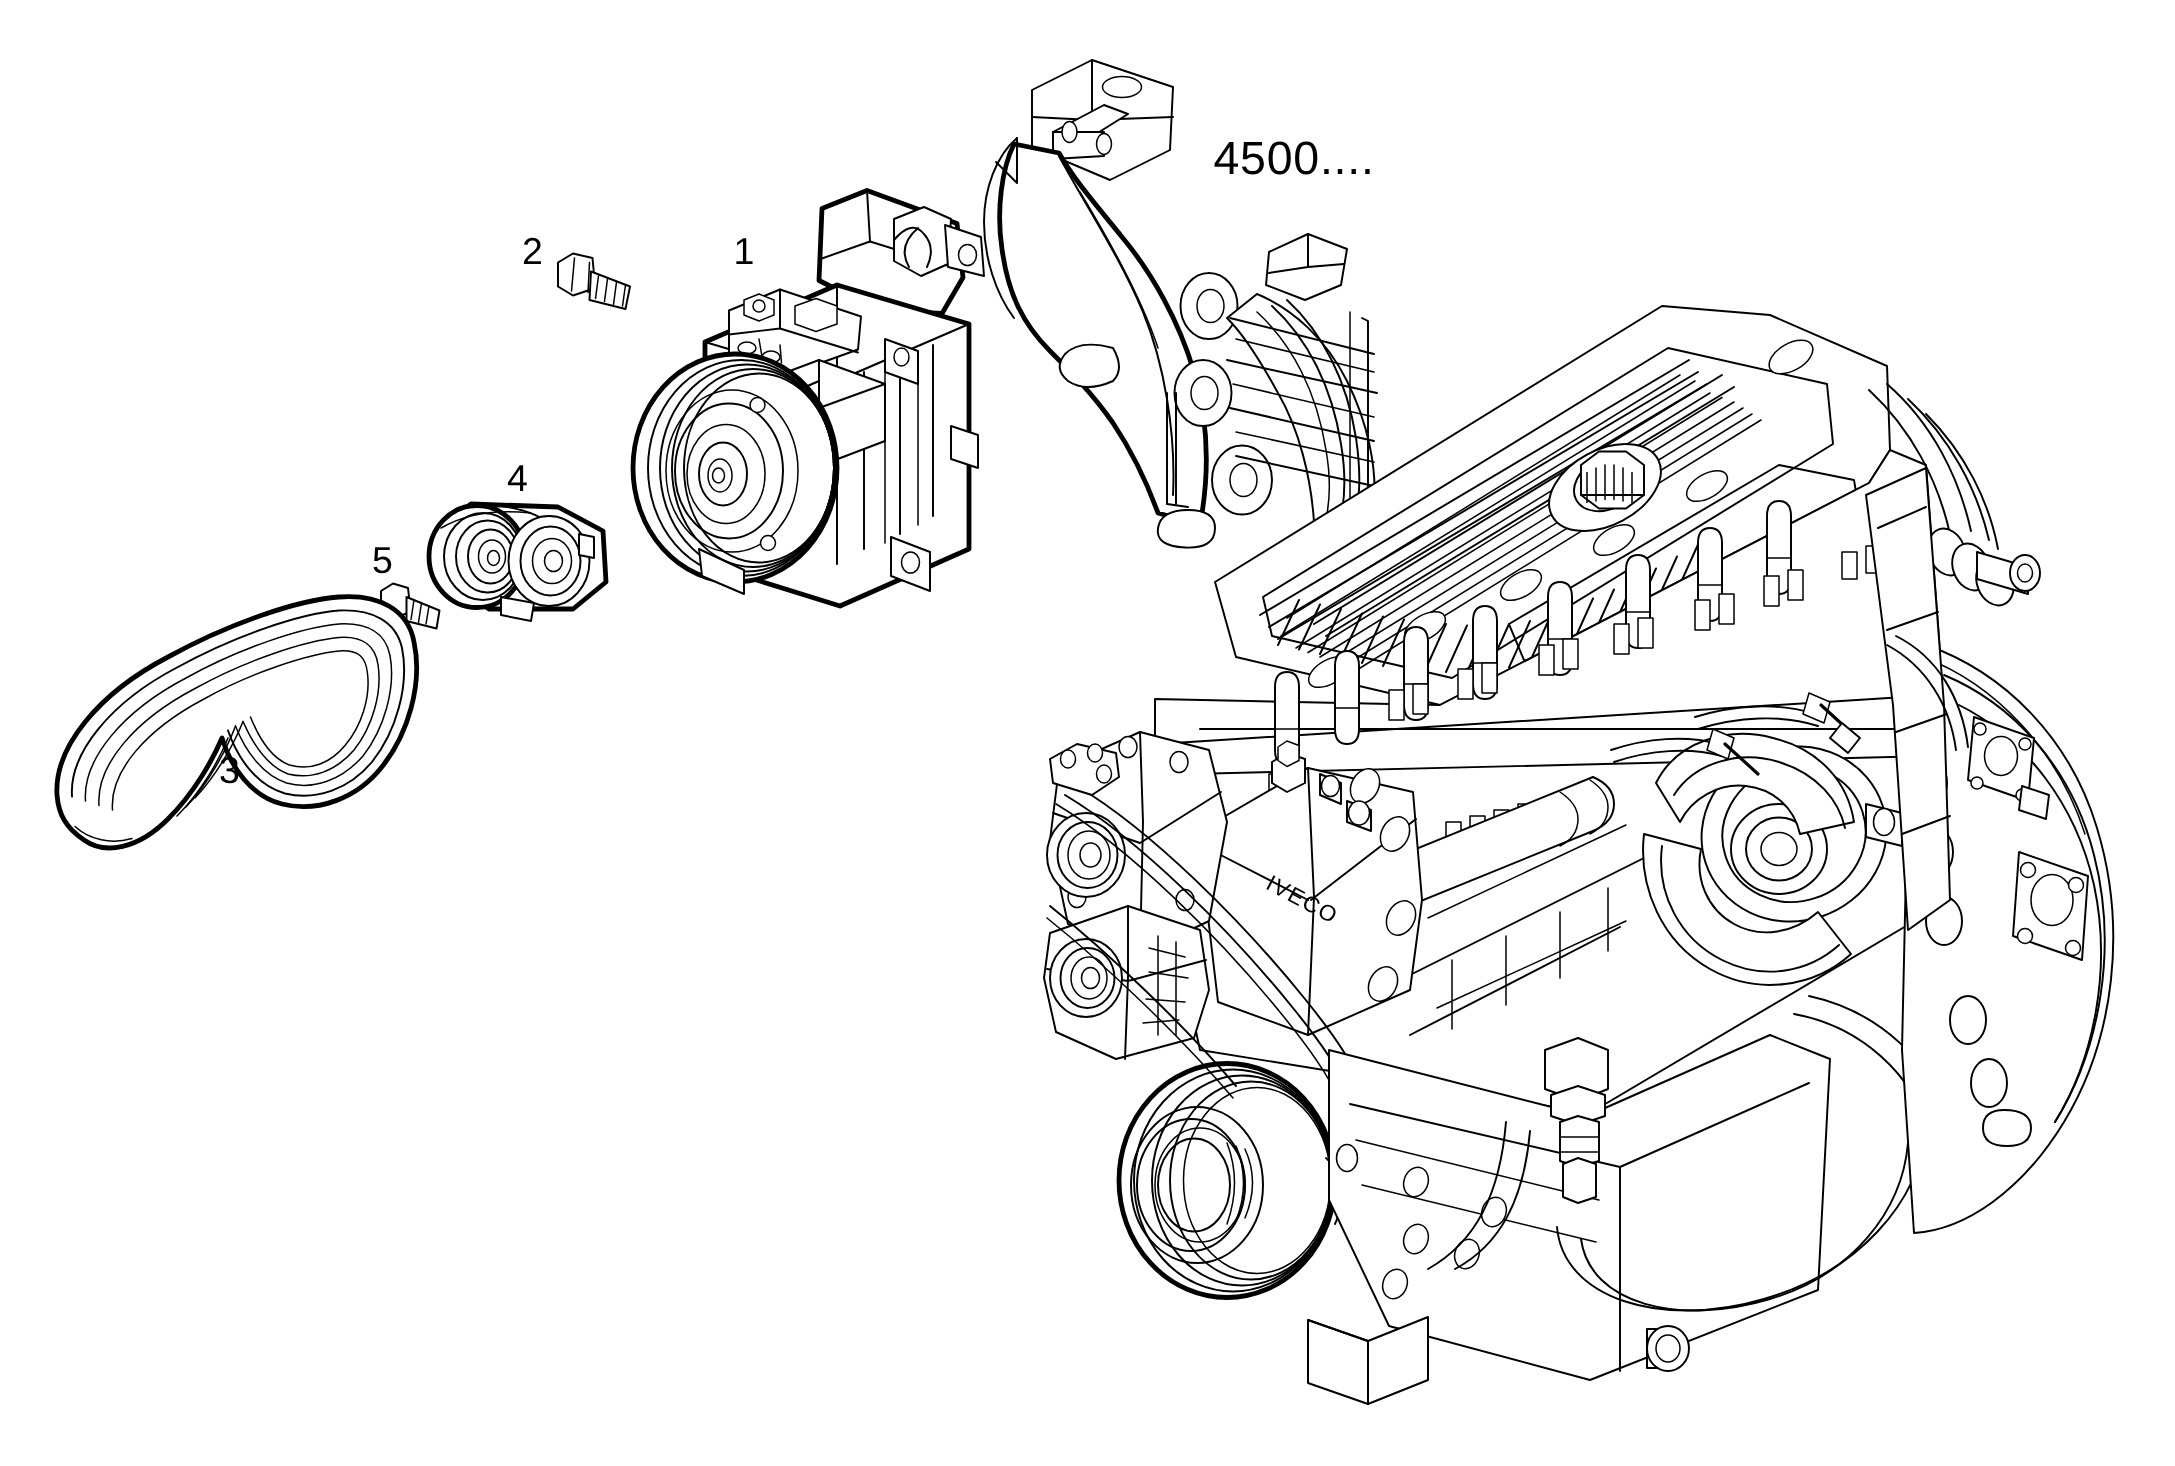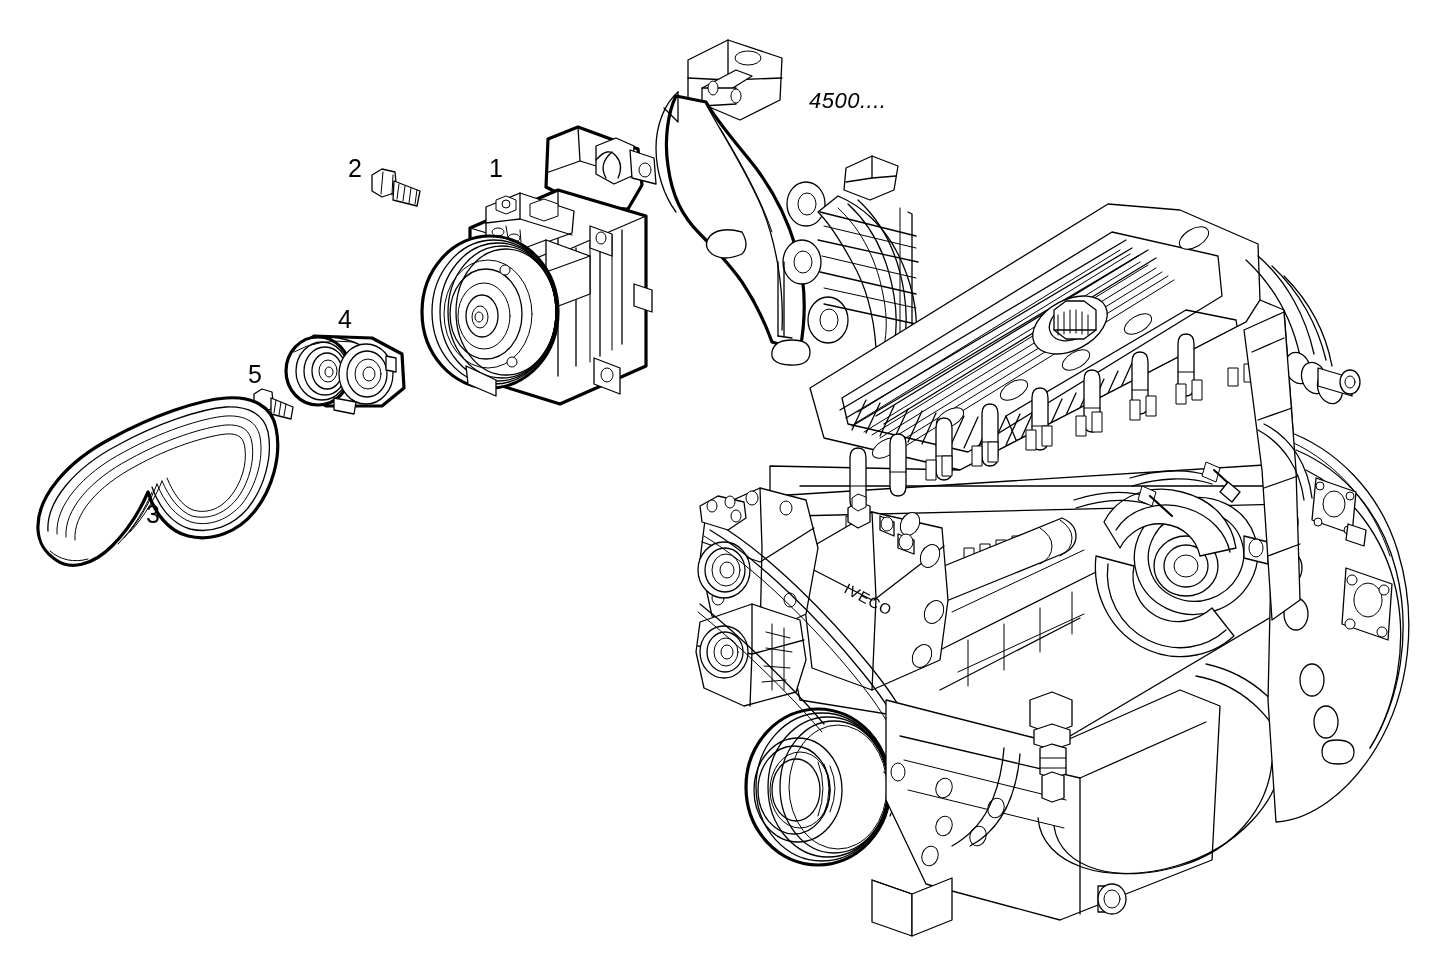--- a/index.html
+++ b/index.html
@@ -29,26 +29,25 @@
     font-family: "Liberation Sans", sans-serif;
     font-size: 25px;
     color: #000000;
     line-height: 1;
     white-space: nowrap;
     user-select: none;
   }
   .ref-code {
     position: absolute;
     font-family: "Liberation Sans", sans-serif;
-    font-size: 22px;
+    font-size: 31px;
     color: #000000;
     letter-spacing: 0.5px;
     white-space: nowrap;
     user-select: none;
-    font-style: italic;
   }
   
   .ln   { fill:none; stroke:#000; stroke-width:1.3; stroke-linejoin:round; stroke-linecap:round; }
   .ln-t { fill:none; stroke:#000; stroke-width:1.0; stroke-linejoin:round; stroke-linecap:round; }
   .ln-m { fill:none; stroke:#000; stroke-width:2.1; stroke-linejoin:round; stroke-linecap:round; }
   .fillw { fill:#ffffff; stroke:#000; stroke-width:1.3; stroke-linejoin:round; }
   .fillw-b { fill:#ffffff; stroke:#000; stroke-width:3.2; stroke-linejoin:round; }
   .fillw-t { fill:#ffffff; stroke:#000; stroke-width:1.0; stroke-linejoin:round; }
   .cast-text {
     font-family: "Liberation Sans", sans-serif;

